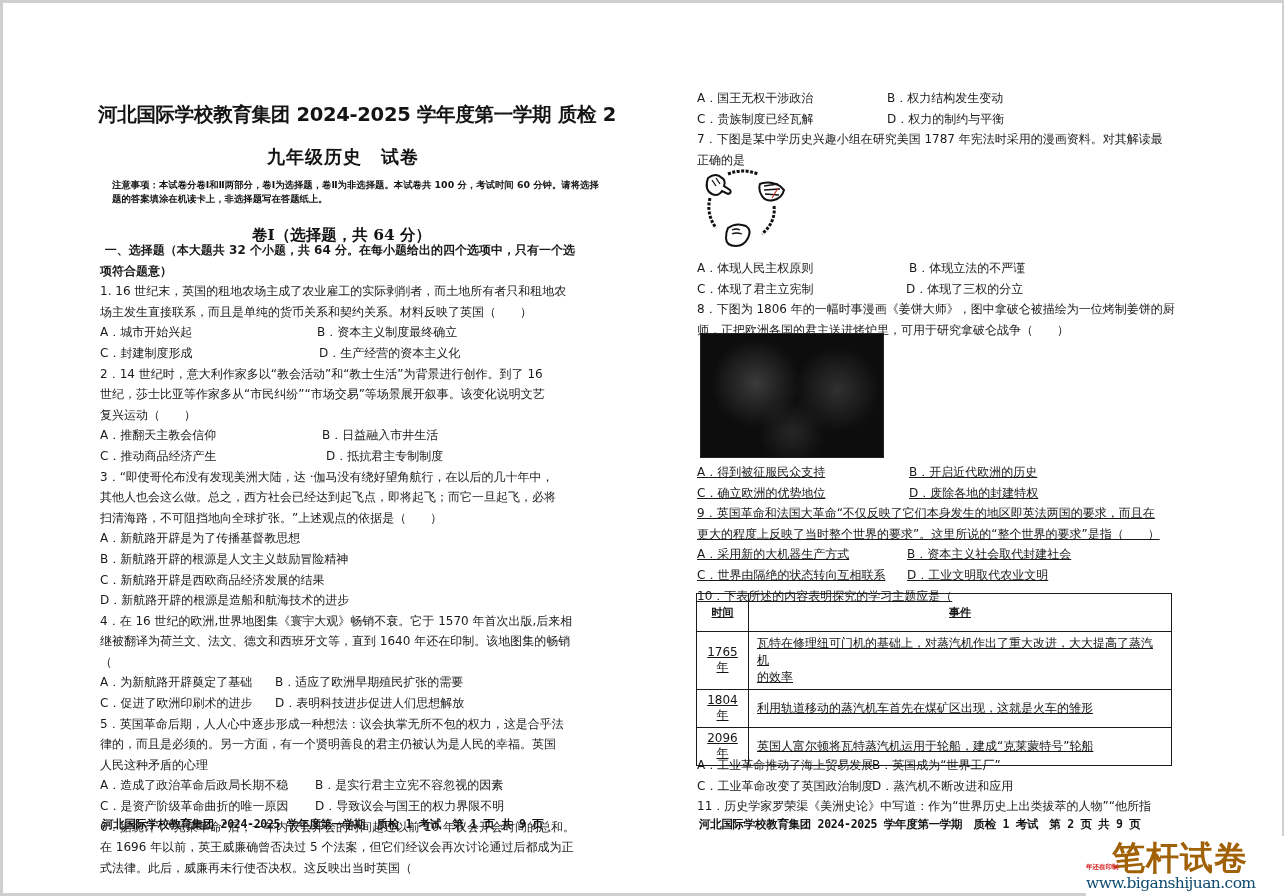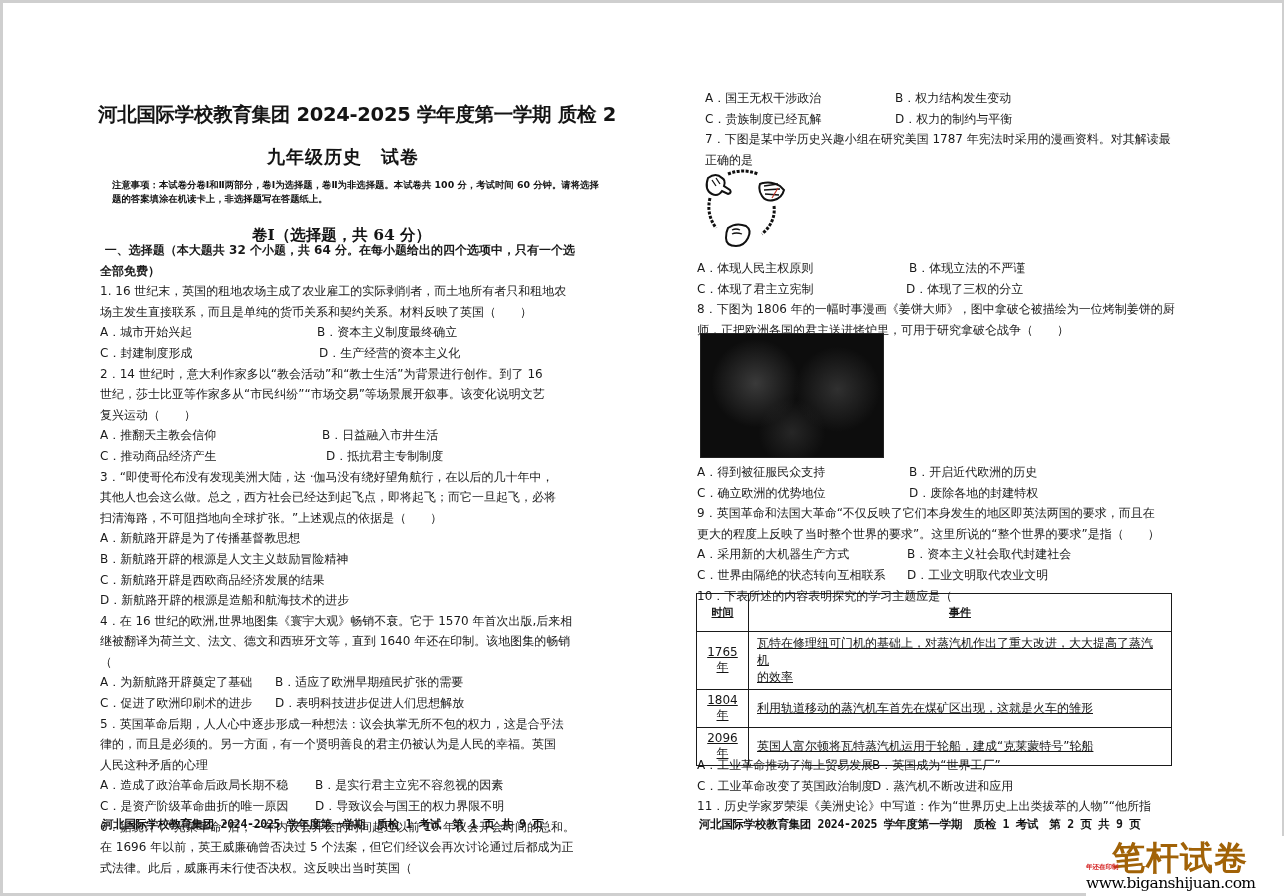--- a/index.html
+++ b/index.html
@@ -26,36 +26,36 @@
   table.evt { position: absolute; left: -1px; top: 593px; width: 476px; border-collapse: collapse; font-size: 12px; text-decoration: underline; }
   table.evt td, table.evt th { border: 1.6px solid #1a1a1a; padding: 3px 8px; vertical-align: middle; font-weight: normal; }
   table.evt th { height: 38px; font-weight: bold; font-size: 11px; }
   table.evt td.year { width: 52px; text-align: center; padding: 0 3px; }
   table.evt tr.r1 td { height: 49px; }
   table.evt tr.r2 td { height: 38px; }
   table.evt tr.r3 td { height: 38px; }
   .watermark { position: absolute; left: 1086px; top: 836px; width: 198px; height: 60px; background: #fff; }
   .wm-title { position: absolute; left: 26px; top: 0; font-size: 33px; font-weight: bold; letter-spacing: 1px; color: #a16207; font-family: "DejaVu Sans", sans-serif; }
   .wm-free { position: absolute; left: 0; top: 27px; font-size: 6.5px; color: #d42020; font-weight: bold; }
-  .wm-url { position: absolute; left: 0; top: 38px; font-size: 15.5px; font-family: "DejaVu Serif", "Liberation Serif", serif; color: #000000; letter-spacing: -0.6px; text-align: center; }
+  .wm-url { position: absolute; left: 0; top: 38px; font-size: 15.5px; font-family: "DejaVu Serif", "Liberation Serif", serif; color: #0c4a6e; letter-spacing: -0.6px; text-align: center; }
 </style>
 </head>
 <body>
 
 <div class="frame"></div>
 
 <div class="page left">
   <div class="abs title">河北国际学校教育集团 2024-2025 学年度第一学期 质检 2</div>
   <div class="abs subtitle">九年级历史　试卷</div>
   <div class="abs notice">注意事项：本试卷分卷Ⅰ和Ⅱ两部分，卷Ⅰ为选择题，卷Ⅱ为非选择题。本试卷共 100 分，考试时间 60 分钟。请将选择题的答案填涂在机读卡上，非选择题写在答题纸上。</div>
   <div class="abs section">卷Ⅰ（选择题，共 64 分）</div>
 
   <div class="abs q" style="top:240px; left:0;">
     <div class="line" style="font-weight:bold;text-align:right;">一、选择题（本大题共 32 个小题，共 64 分。在每小题给出的四个选项中，只有一个选</div>
-    <div class="line" style="font-weight:bold;">全部免费）</div>
+    <div class="line" style="font-weight:bold;">项符合题意）</div>
 
     <div>
       <div class="line">1. 16 世纪末，英国的租地农场主成了农业雇工的实际剥削者，而土地所有者只和租地农</div>
       <div class="line">场主发生直接联系，而且是单纯的货币关系和契约关系。材料反映了英国（　　）</div>
       <div class="line opt2">
           <span style="width:217px">A．城市开始兴起</span>
           <span>B．资本主义制度最终确立</span>
         </div>
       <div class="line opt2">
           <span style="width:219px">C．封建制度形成</span>
@@ -119,21 +119,21 @@
       <div class="line">6．据统计，“光荣革命”后，一年内议会开会的时间超过以前 10 年议会开会时间的总和。</div>
       <div class="line">在 1696 年以前，英王威廉确曾否决过 5 个法案，但它们经议会再次讨论通过后都成为正</div>
       <div class="line">式法律。此后，威廉再未行使否决权。这反映出当时英国（</div>
     </div>
   </div>
 
   <div class="abs footer" style="top:817px; left:2px;">河北国际学校教育集团 2024-2025 学年度第一学期　质检 1 考试　第 1 页 共 9 页</div>
 </div>
 
 <div class="page right">
-  <div class="abs q" style="top:88px; left:8px;">
+  <div class="abs q" style="top:88px; left:0;">
     <div class="line opt2">
         <span style="width:190px">A．国王无权干涉政治</span>
         <span>B．权力结构发生变动</span>
       </div>
     <div class="line opt2">
         <span style="width:190px">C．贵族制度已经瓦解</span>
         <span>D．权力的制约与平衡</span>
       </div>
     <div class="line">7．下图是某中学历史兴趣小组在研究美国 1787 年宪法时采用的漫画资料。对其解读最</div>
     <div class="line">正确的是</div>
@@ -162,21 +162,21 @@
     <div class="line opt2">
         <span style="width:209px">C．体现了君主立宪制</span>
         <span>D．体现了三权的分立</span>
       </div>
     <div class="line">8．下图为 1806 年的一幅时事漫画《姜饼大师》，图中拿破仑被描绘为一位烤制姜饼的厨</div>
     <div class="line">师，正把欧洲各国的君主送进烤炉里，可用于研究拿破仑战争（　　）</div>
   </div>
 
   <div class="photo"></div>
 
-  <div class="abs q" style="top:462px; left:0;">
+  <div class="abs q" style="top:462px; left:0;text-decoration:underline;">
     <div class="line opt2">
         <span style="width:212px">A．得到被征服民众支持</span>
         <span>B．开启近代欧洲的历史</span>
       </div>
     <div class="line opt2">
         <span style="width:212px">C．确立欧洲的优势地位</span>
         <span>D．废除各地的封建特权</span>
       </div>
     <div class="line">9．英国革命和法国大革命“不仅反映了它们本身发生的地区即英法两国的要求，而且在</div>
     <div class="line">更大的程度上反映了当时整个世界的要求”。这里所说的“整个世界的要求”是指（　　）</div>

